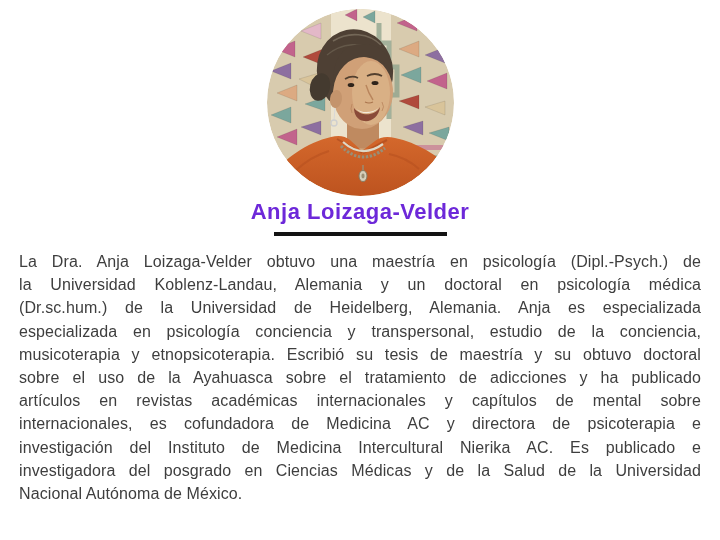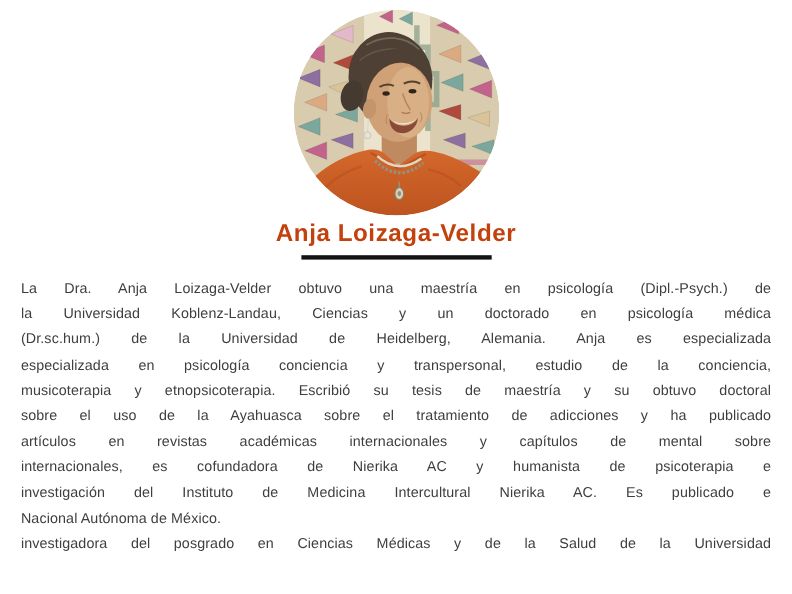--- a/index.html
+++ b/index.html
@@ -19,33 +19,33 @@
   }
   .photo svg { display: block; width: 187px; height: 187px; }
 
   .name {
     margin: 3px 0 0;
     text-align: center;
     font-size: 22px;
     font-weight: bold;
     letter-spacing: 0.5px;
     line-height: 26px;
-    color: #c2410c;
+    color: #6d28d9;
   }
 
   .divider {
     width: 173px; height: 4px;
     background: #131313;
     margin: 7px auto 0;
   }
 
   .bio {
     width: 682px;
     margin: 14px auto 0;
-    font-size: 13px;
+    font-size: 16px;
     line-height: 23.2px;
     color: #3e3e3e;
     letter-spacing: 0.1px;
   }
   .bio-line {
     text-align: justify;
     text-align-last: justify;
     text-justify: inter-word;
     white-space: nowrap;
   }
@@ -159,25 +159,25 @@
       </g>
     </svg>
   </div>
 
   <h1 class="name">Anja Loizaga-Velder</h1>
 
   <div class="divider"></div>
 
   <div class="bio">
     <div class="bio-line">La Dra. Anja Loizaga-Velder obtuvo una maestría en psicología (Dipl.-Psych.) de</div>
-    <div class="bio-line">la Universidad Koblenz-Landau, Ciencias y un doctorado en psicología médica</div>
+    <div class="bio-line">la Universidad Koblenz-Landau, Alemania y un doctoral en psicología médica</div>
     <div class="bio-line">(Dr.sc.hum.) de la Universidad de Heidelberg, Alemania. Anja es especializada</div>
     <div class="bio-line">especializada en psicología conciencia y transpersonal, estudio de la conciencia,</div>
     <div class="bio-line">musicoterapia y etnopsicoterapia. Escribió su tesis de maestría y su obtuvo doctoral</div>
     <div class="bio-line">sobre el uso de la Ayahuasca sobre el tratamiento de adicciones y ha publicado</div>
     <div class="bio-line">artículos en revistas académicas internacionales y capítulos de mental sobre</div>
-    <div class="bio-line">internacionales, es cofundadora de Nierika AC y humanista de psicoterapia e</div>
+    <div class="bio-line">internacionales, es cofundadora de Medicina AC y directora de psicoterapia e</div>
     <div class="bio-line">investigación del Instituto de Medicina Intercultural Nierika AC. Es publicado e</div>
+    <div class="bio-line">investigadora del posgrado en Ciencias Médicas y de la Salud de la Universidad</div>
     <div class="bio-line last">Nacional Autónoma de México.</div>
-    <div class="bio-line">investigadora del posgrado en Ciencias Médicas y de la Salud de la Universidad</div>
   </div>
 
 </div>
 
 </body></html>

